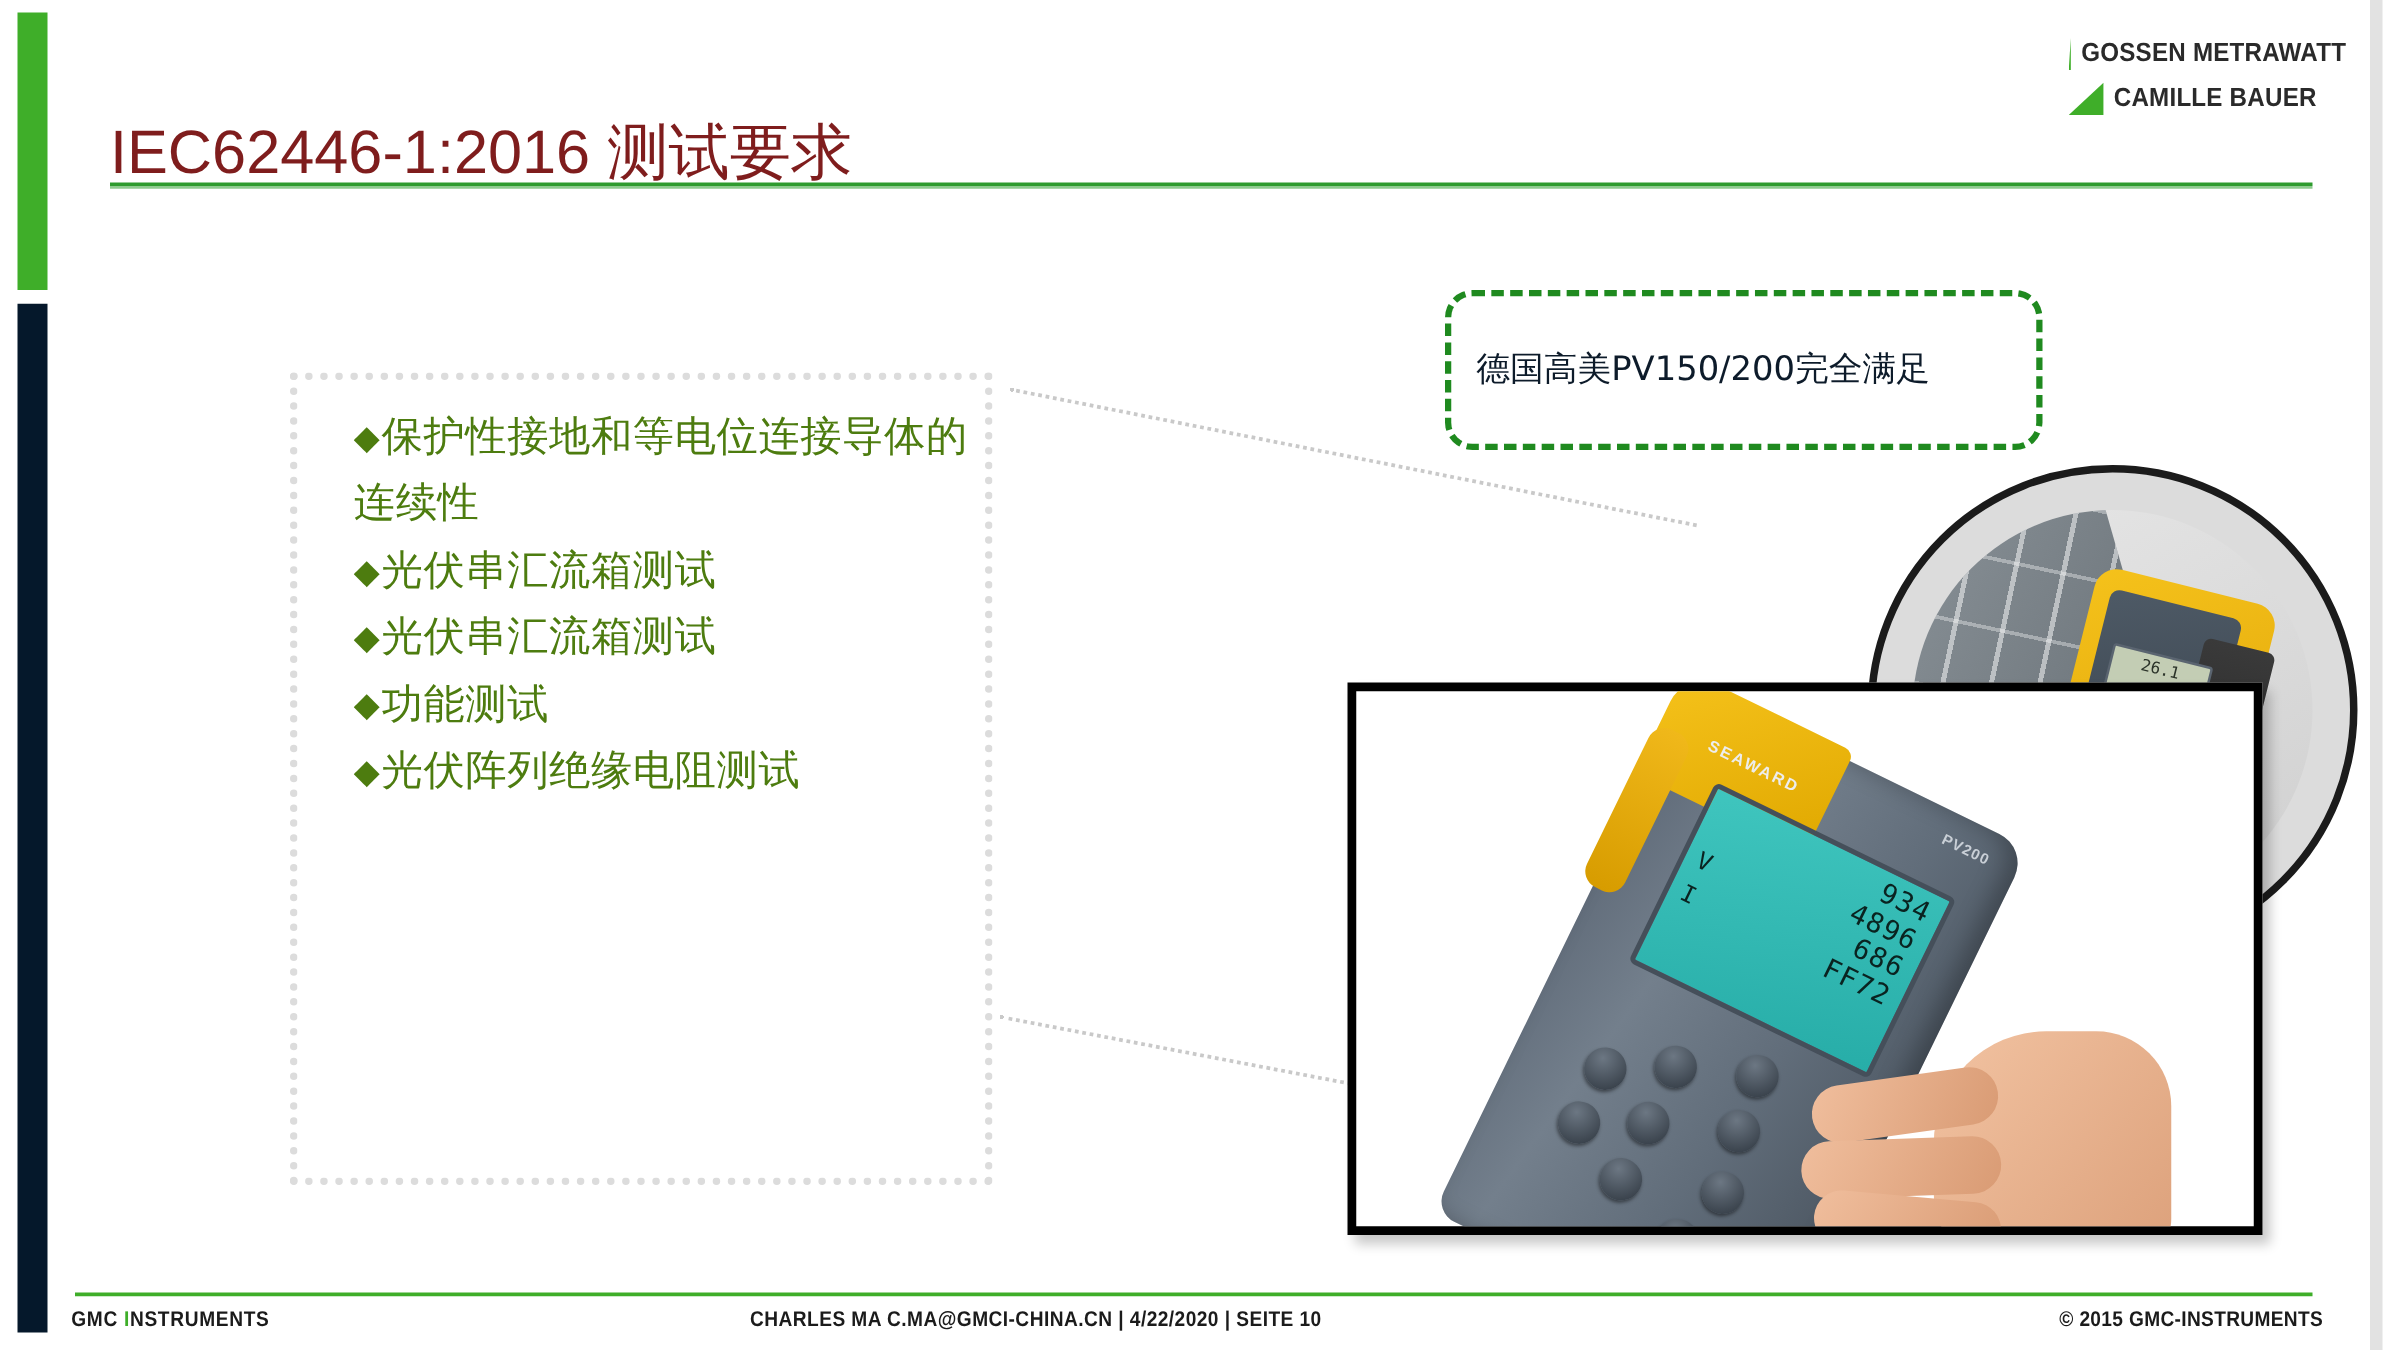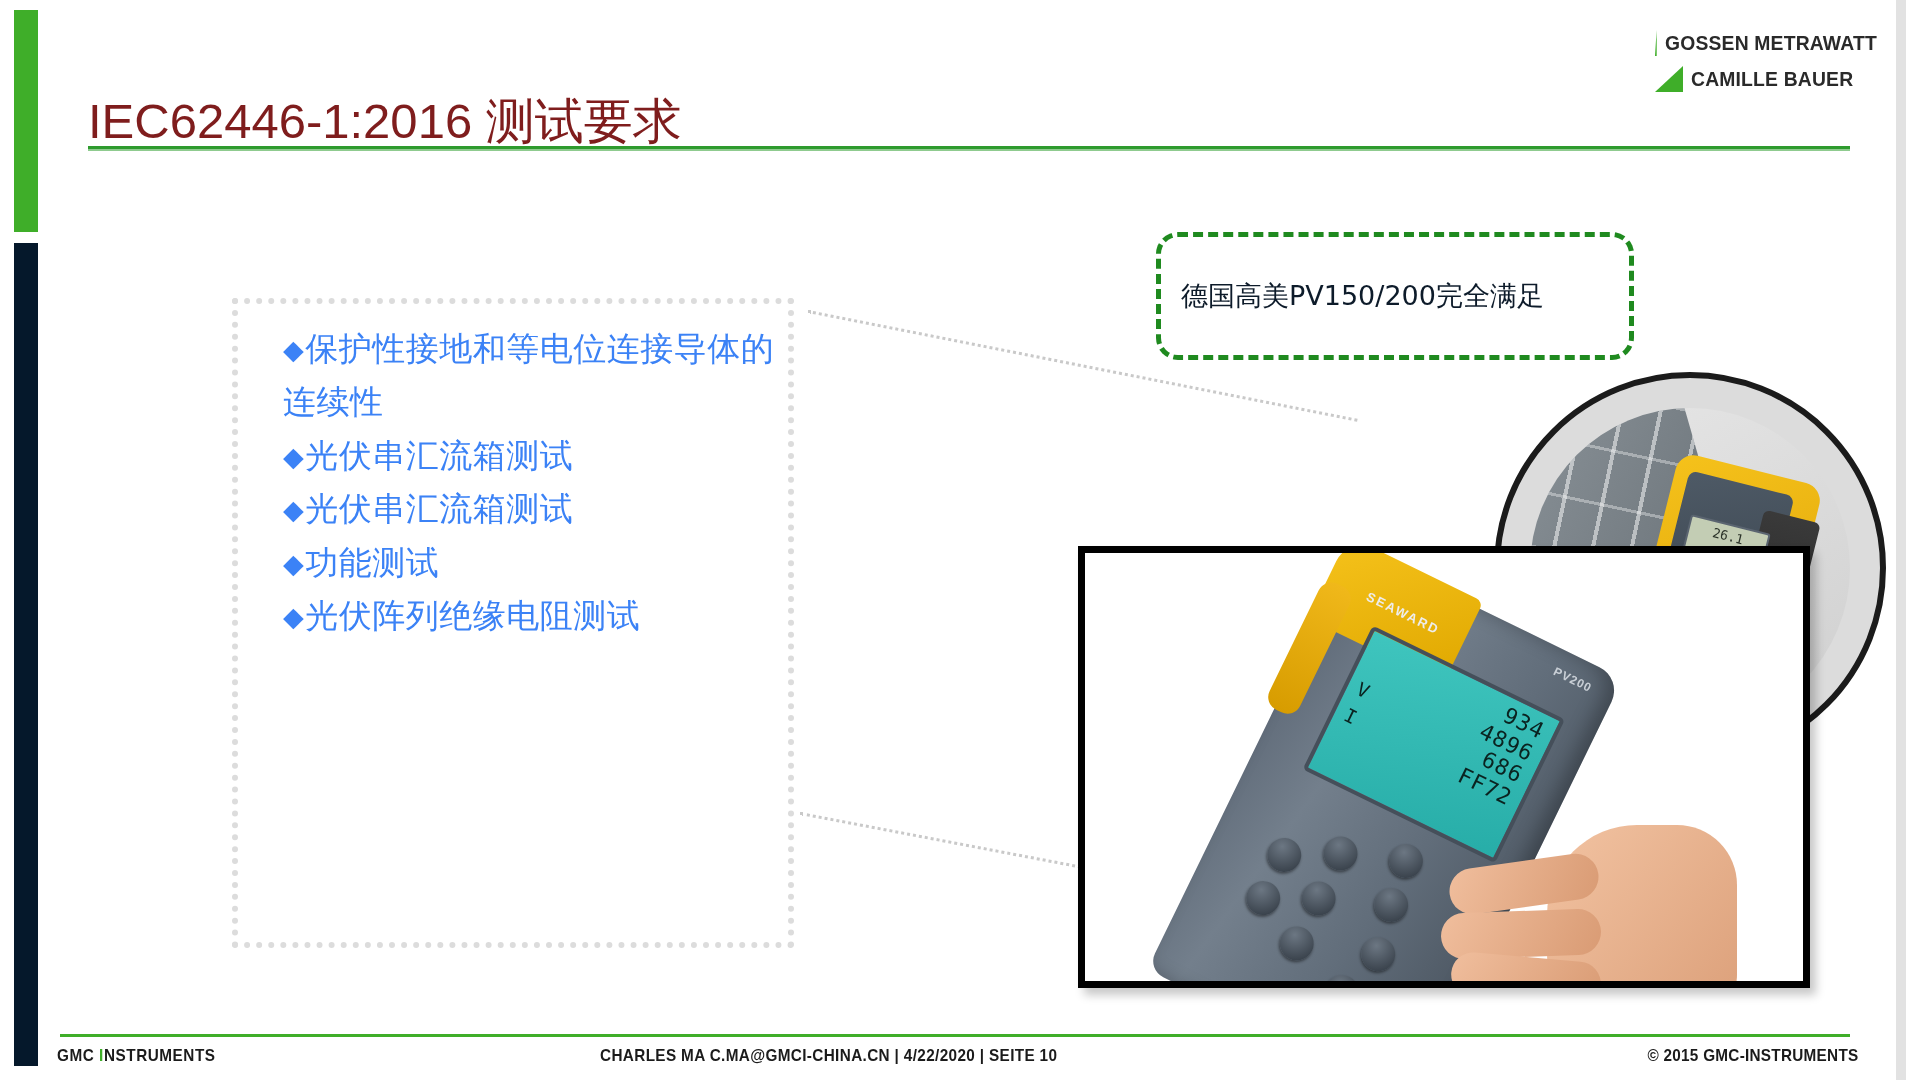--- a/index.html
+++ b/index.html
@@ -45,21 +45,21 @@
     display:flex;align-items:center;justify-content:center;}
   .banner-text{font-size:40px;color:#111;font-family:"DejaVu Serif","Liberation Serif",serif;
     letter-spacing:1px;}
 
   
   .dotbox{
     position:absolute;left:232px;top:298px;width:562px;height:650px;
     border:6px dotted #DCDCDC;border-radius:2px;box-sizing:border-box;
   }
   .bullets{position:absolute;left:283px;top:322px;width:520px;}
-  .bullet{font-size:33px;color:#3b82f6;line-height:1.62;
+  .bullet{font-size:33px;color:#4d7c0f;line-height:1.62;
     font-family:"DejaVu Sans","Liberation Sans",sans-serif;
     letter-spacing:.5px;margin:0;padding:0;}
   .bullet .dia{font-size:27px;vertical-align:1px;margin-right:1px;}
 
   
   .callout{
     position:absolute;left:1156px;top:232px;width:478px;height:128px;
     border:5px dashed #1F8A1F;border-radius:22px;box-sizing:border-box;
     background:#fff;display:flex;align-items:center;
   }

